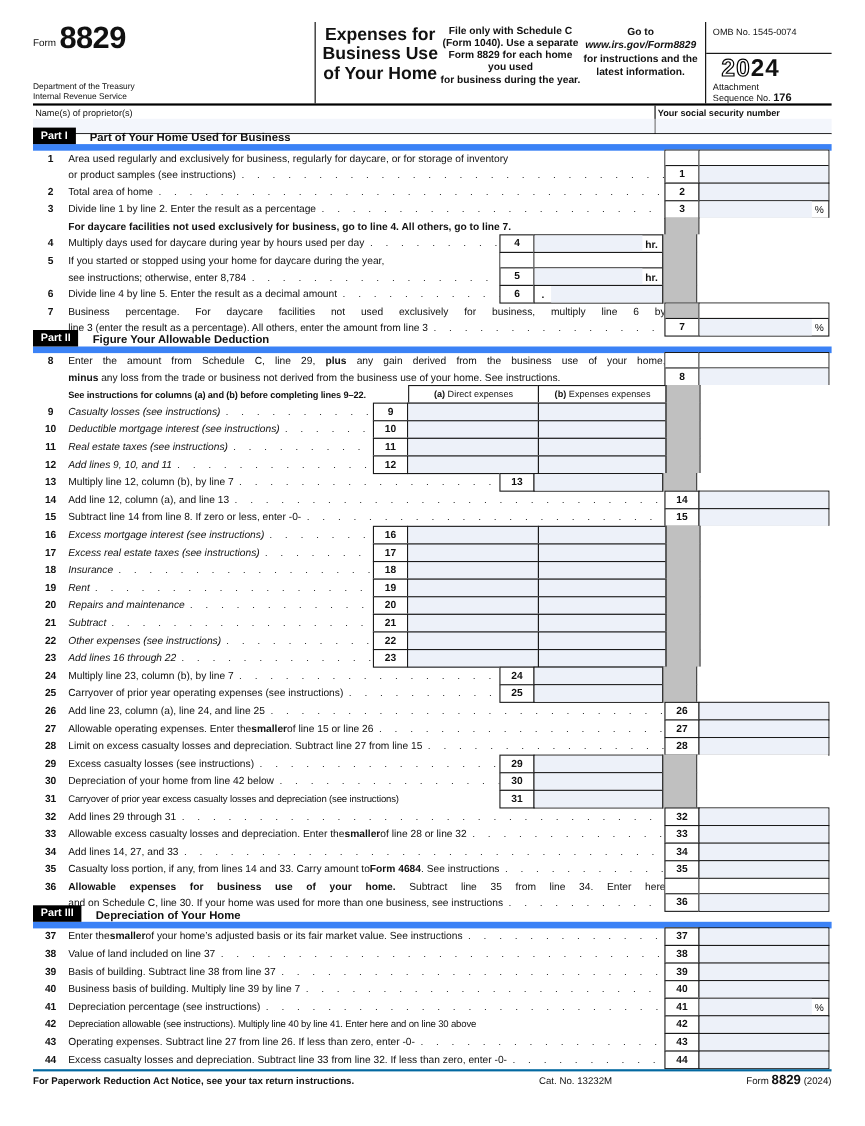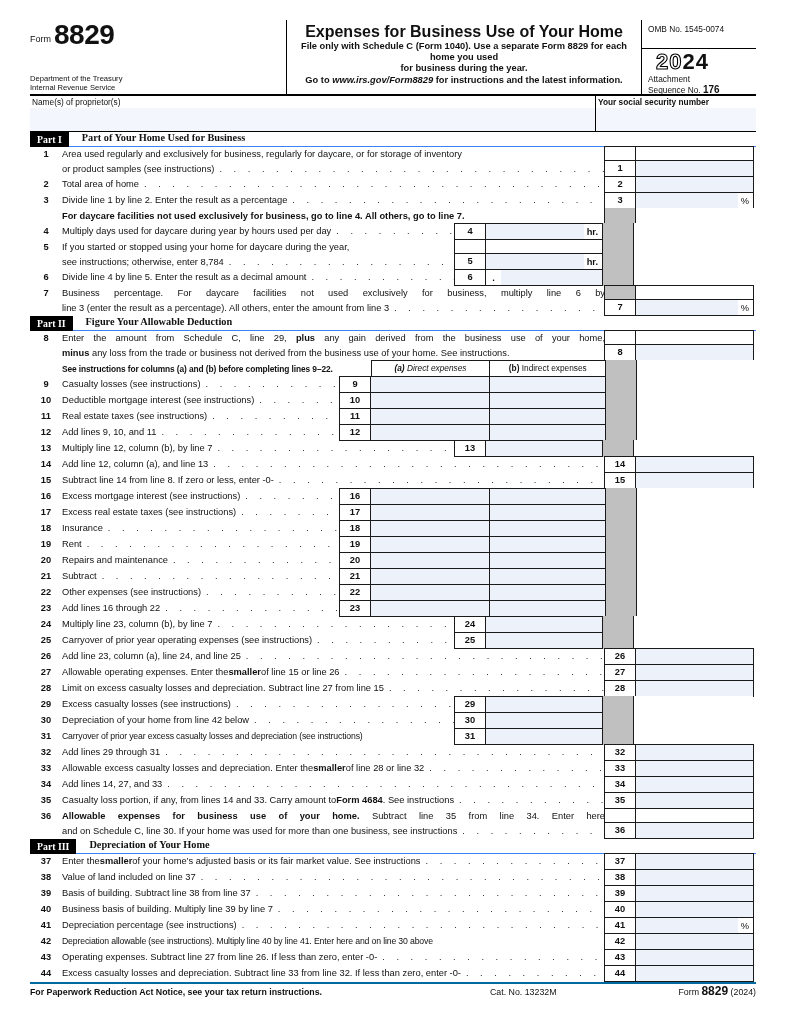--- a/index.html
+++ b/index.html
@@ -11,51 +11,51 @@
   .page{width:786px;height:1024px;background:#fff;position:relative;overflow:hidden;}
   .inner{position:absolute;left:30px;top:20px;width:726px;}
 
   
   .hdr{display:flex;border-bottom:2px solid #000;height:76px;}
   .hdr-left{width:257px;border-right:1px solid #000;padding:2px 2px 2px 0;display:flex;flex-direction:column;justify-content:space-between;}
   .formline{display:flex;align-items:flex-end;}
   .form-word{font-size:9px;margin-right:3px;padding-bottom:4px;}
   .form-number{font-size:28px;font-weight:bold;letter-spacing:-0.5px;line-height:26px;}
   .dept{font-size:7.6px;line-height:9px;}
-  .hdr-mid{width:354px;text-align:center;padding:3px 6px 2px 6px;display:flex;flex-direction:column;justify-content:flex-start;}
+  .hdr-mid{width:354px;text-align:center;padding:3px 6px 2px 6px;display:flex;justify-content:flex-end;}
   .title{font-size:16px;font-weight:bold;line-height:18px;}
   .sub{font-size:9.3px;font-weight:bold;line-height:11px;}
   .goto{font-size:9.3px;font-weight:bold;line-height:12px;}
   .goto .url{font-style:italic;}
   .hdr-right{width:115px;border-left:1px solid #000;display:flex;flex-direction:column;}
   .omb{font-size:8.3px;padding:4px 0 14px 6px;border-bottom:1px solid #000;}
   .year{font-size:22px;font-weight:bold;letter-spacing:1px;padding:2px 0 0 14px;line-height:22px;}
   .year .outline{color:#fff;-webkit-text-stroke:1.1px #000;}
   .attach{font-size:8.3px;line-height:9.5px;padding:2px 0 3px 6px;}
   .attach .seqno{font-weight:bold;font-size:10px;}
 
   
-  .namerow{display:flex;height:36px;border-bottom:1px solid #000;justify-content:flex-end;}
+  .namerow{display:flex;height:26px;border-bottom:1px solid #000;justify-content:flex-end;}
   .namecell{width:566px;border-right:1px solid #000;display:flex;flex-direction:column;}
   .ssncell{width:160px;display:flex;flex-direction:column;}
   .flabel{font-size:8.3px;padding:1px 0 0 2px;}
   .flabel.b{font-weight:bold;}
   .fillarea{flex:1;background:var(--blue2);margin:1px 0 0 0;}
 
   
-  .pbar{display:flex;align-items:flex-start;height:15px;border-bottom:1px solid #3b82f6;background:#fff;font-family:Liberation Serif, serif;}
+  .pbar{display:flex;align-items:flex-end;height:15px;border-bottom:6px solid #3b82f6;background:#fff;}
   .plabel{background:#000;color:#fff;font-weight:bold;font-size:9.8px;padding:1px 7px 2px 7px;height:15px;display:flex;align-items:center;}
   .ptitle{font-weight:bold;font-size:10.3px;padding-left:13px;}
 
   
   .frow{display:flex;min-height:16px;margin-top:-1px;align-items:stretch;}
   .rows{}
   .lnum{width:32px;text-align:center;font-weight:bold;font-size:9.3px;line-height:16px;}
   .tcell{font-size:9.3px;line-height:15px;overflow:hidden;padding-top:1px;}
-  .w-full{width:543px;} .w-mid{width:393px;} .w-ab{width:278px;} .w-note{width:543px;} .w-sub{width:310px;}
+  .w-full{width:543px;} .w-mid{width:393px;} .w-ab{width:278px;font-style:italic;} .w-note{width:543px;} .w-sub{width:310px;}
   .line{display:block;white-space:nowrap;}
   .flexline{display:flex;}
   .flexline span{flex-shrink:0;}
   .leader{flex:1 1 0;overflow:hidden;white-space:nowrap;letter-spacing:4.5px;padding-left:5px;color:#222;flex-shrink:1 !important;}
   .spread{text-align:justify;text-align-last:justify;white-space:normal;}
   .b{font-weight:bold;}
   .cond{font-size:8.7px;letter-spacing:-0.15px;}
   .subnote{font-weight:bold;font-size:8.4px;letter-spacing:-0.1px;line-height:15px;padding-top:2px;}
 
   .bx{border:1px solid #1a1a1a;margin-left:-1px;}
@@ -64,21 +64,21 @@
   .fillw{flex:1;background:#fff;}
   .grayfill{flex:1;background:var(--shaded);}
   .btmnum{height:16px;border-top:1px solid #1a1a1a;line-height:15px;}
   .ecell{background:#fff;padding:0;}
   .w-e-full{width:119px;} .w-e-mid{width:118px;}
   .fld{display:flex;align-items:center;height:100%;min-height:15px;}
   .fld.btm{height:16px;border-top:1px solid #1a1a1a;flex:0 0 auto;}
   .bluefill{flex:1;height:100%;background:var(--blue);}
   .pfx{width:15px;text-align:center;font-size:9.3px;}
   .sfx{padding:0 4px 0 3px;font-size:9.3px;}
-  .abfld{background:var(--blue);} .w-cola{width:120px;font-style:italic;} .w-colb{width:117px;}
+  .abfld{background:var(--blue);} .w-cola{width:120px;} .w-colb{width:117px;}
   .colhdr{background:#fff;font-size:8.3px;text-align:center;line-height:15px;}
   .grayc{width:32px;background:var(--shaded);border-left:1px solid #1a1a1a;border-right:1px solid #1a1a1a;margin-left:-1px;}
   .rwhite{width:119px;background:#fff;}
 
   
   .pfooter{border-top:2px solid #0369a1;margin-top:0;padding-top:3px;position:relative;height:18px;font-size:8.8px;}
   .notice{font-weight:bold;}
   .cat{position:absolute;left:460px;top:3px;}
   .fright{position:absolute;right:0;top:0;}
   .fright .fw{font-size:8.8px;} .fright .fn{font-weight:bold;font-size:12px;} .fright .fy{font-size:8.8px;}
@@ -296,21 +296,21 @@
               <div class="bluefill"></div>
             </div>
           </div>
         </div>
         <div class="frow">
           <div class="lnum"></div>
           <div class="tcell w-sub subnote">
             <div class="line"><span class="b">See instructions for columns (a) and (b) before completing lines 9–22.</span></div>
           </div>
           <div class="bx colhdr w-cola"><span class="b">(a)</span><span> Direct expenses</span></div>
-          <div class="bx colhdr w-colb"><span class="b">(b)</span><span> Indirect expenses</span></div>
+          <div class="bx colhdr w-colb"><span class="b">(b)</span><span> Expenses expenses</span></div>
           <div class="grayc"></div>
           <div class="rwhite"></div>
         </div>
         <div class="frow">
           <div class="lnum">9</div>
           <div class="tcell w-ab">
             <div class="line flexline">
               <span>Casualty losses (see instructions)</span>
               <span class="leader">. . . . . . . . . . . . . . . . . . . . . . . . . . . . . . . . . . . . . . . . . . . . . . . .</span>
             </div>

